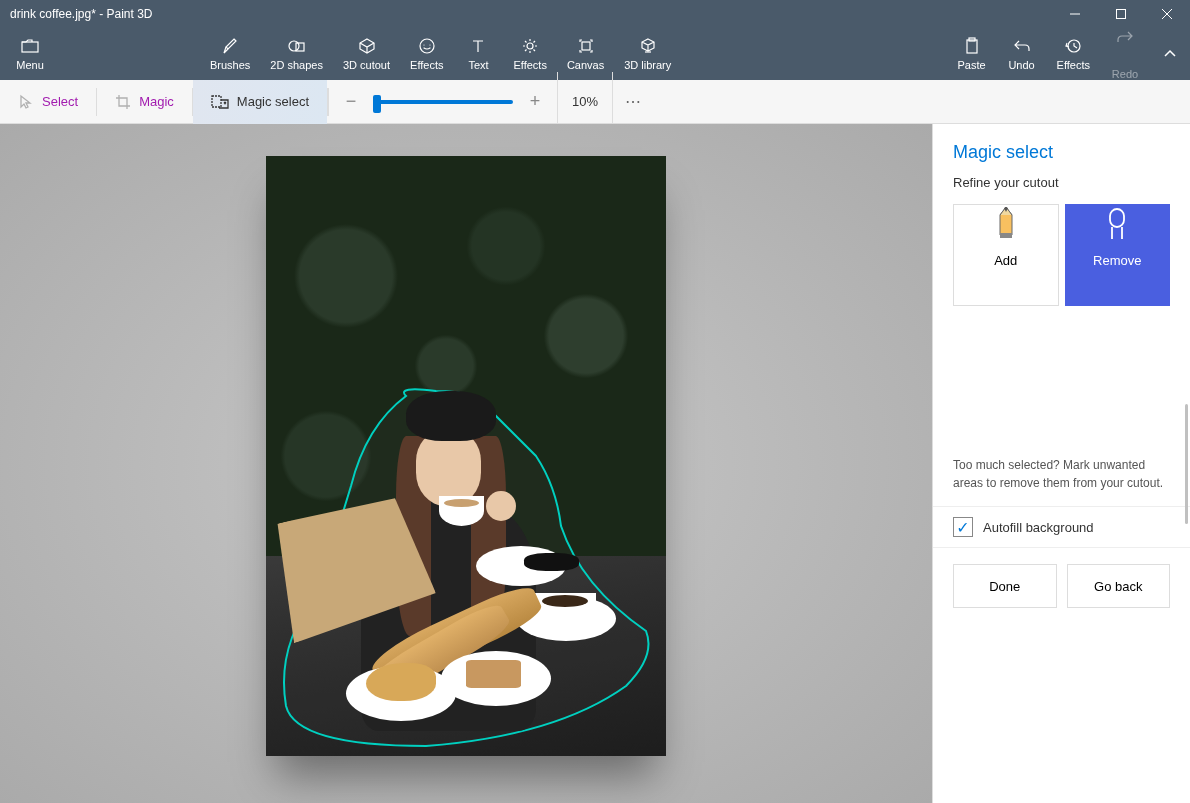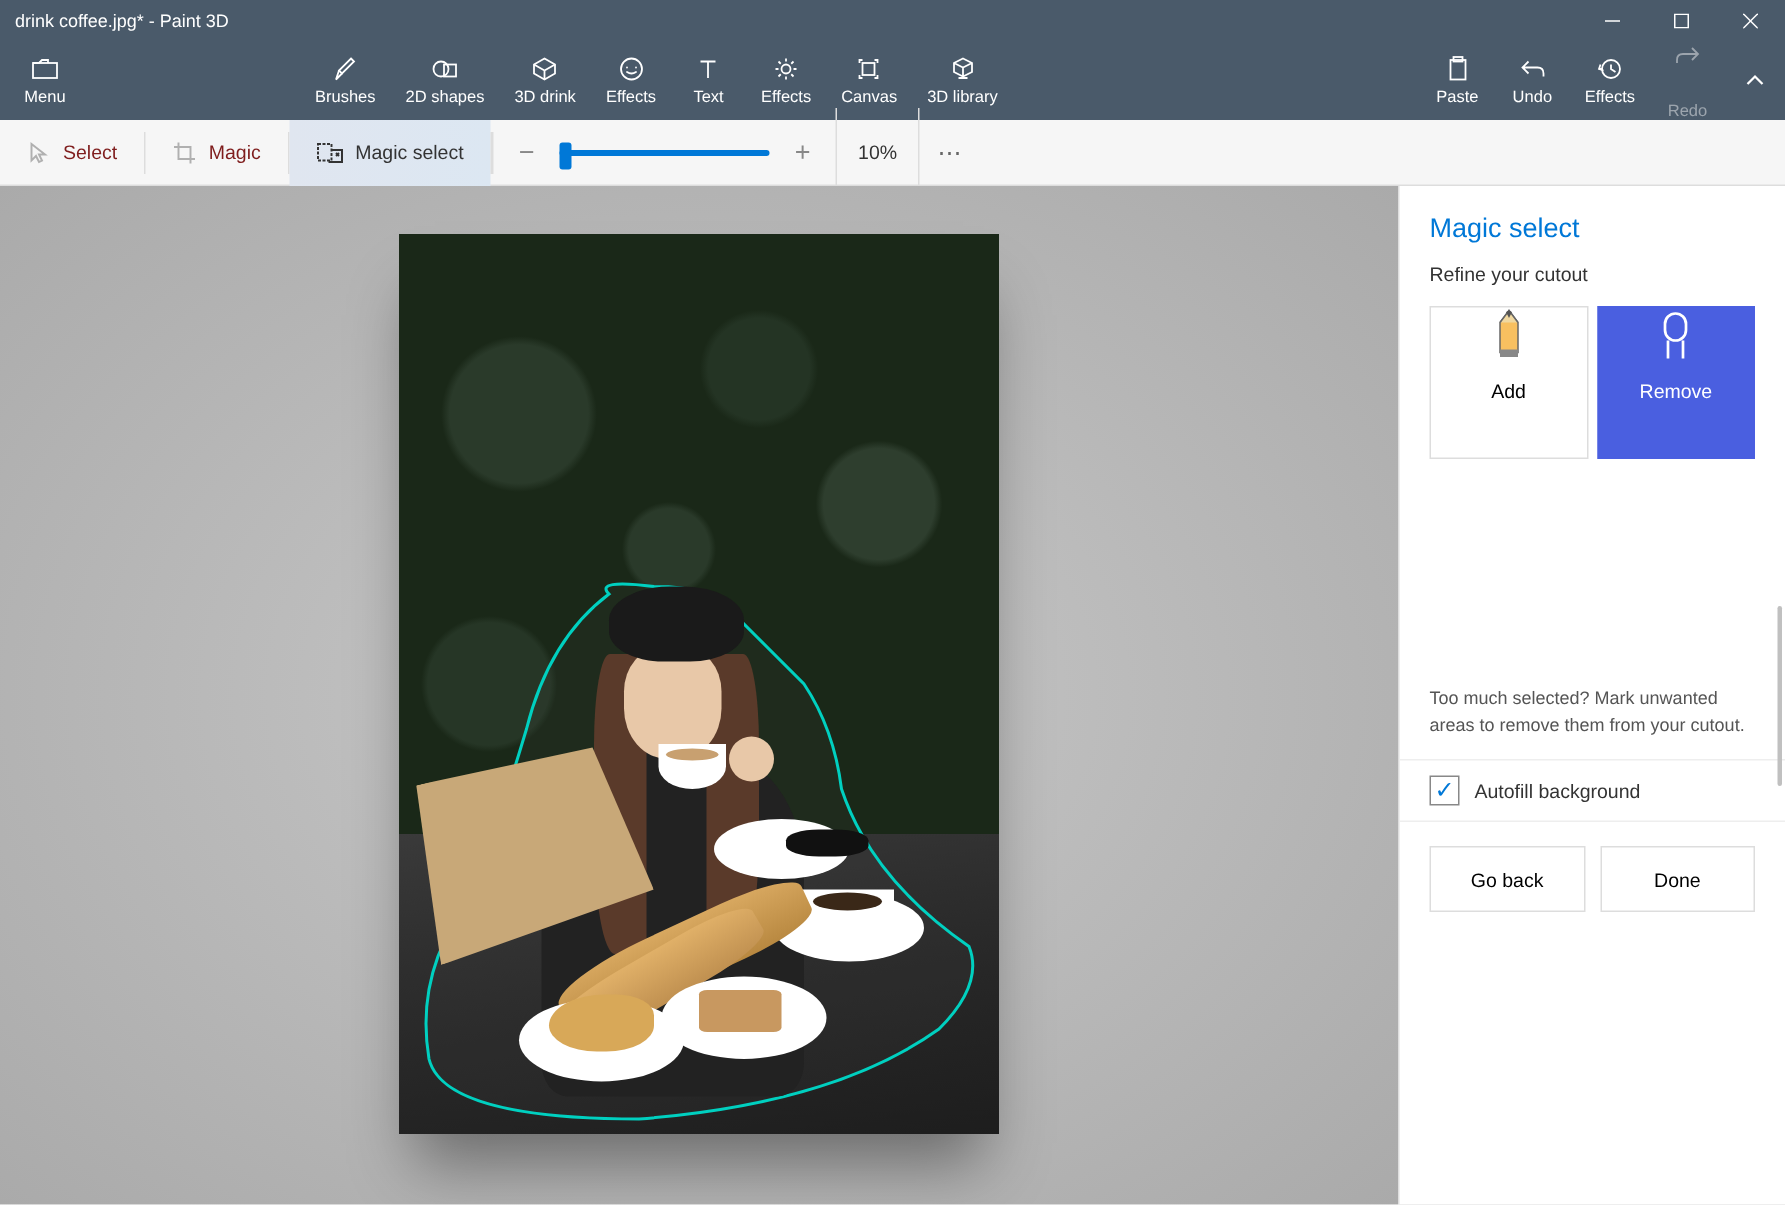--- a/index.html
+++ b/index.html
@@ -15,21 +15,21 @@
   .ribbon-btn { display: flex; flex-direction: column; align-items: center; justify-content: center; height: 52px; padding: 0 10px; cursor: pointer; font-size: 11px; gap: 4px; min-width: 50px; }
   .ribbon-btn.disabled { opacity: 0.45; justify-content: space-between; }
   .ribbon .menu-btn { width: 60px; }
   .ribbon-spacer-left { width: 140px; }
   .ribbon-spacer-right { flex: 1; }
   .ribbon-ico { height: 18px; display: flex; align-items: center; justify-content: center; }
   .expand-btn { width: 40px; display: flex; align-items: center; justify-content: center; }
   
   .toolbar { height: 44px; background: #f6f6f6; display: flex; align-items: center; border-bottom: 1px solid #ddd; }
   .tool-btn { height: 44px; display: flex; align-items: center; gap: 8px; padding: 0 18px; font-size: 13px; color: #333; }
-  .tool-btn.disabled { color: #7f1d1d; }
+  .tool-btn.disabled { color: #a21caf; }
   .tool-btn.active { background: linear-gradient(90deg, #e0e6f0, #dce7f2); color: #333; }
   .tool-sep { width: 1px; height: 28px; background: #ddd; }
   .tool-3dview { margin-left: 140px; padding: 0 22px; }
   .zoom-group { display: flex; align-items: center; gap: 10px; padding: 0 10px; }
   .zoom-sign { width: 24px; text-align: center; color: #888; font-size: 18px; font-weight: 300; }
   .zoom-slider { width: 140px; height: 4px; background: #0078d7; border-radius: 2px; position: relative; }
   .zoom-thumb { position: absolute; left: 0; top: -5px; width: 8px; height: 18px; background: #0078d7; border-radius: 2px; }
   .zoom-pct { width: 56px; text-align: center; color: #333; font-size: 13px; border-left: 1px solid #ddd; border-right: 1px solid #ddd; height: 60px; display:flex; align-items:center; justify-content:center;}
   .more-btn { width: 42px; text-align: center; color: #666; font-size: 16px; letter-spacing: 2px; height: 44px; display:flex; align-items:center; justify-content:center;}
   
@@ -142,21 +142,21 @@
       </span>
     <span>2D shapes</span>
   </div>
   <div class="ribbon-btn">
     <span class="ribbon-ico">
         <svg width="18" height="18" fill="none" stroke="#fff" stroke-width="1.2">
           <path d="M9 2 L16 6 L16 12 L9 16 L2 12 L2 6 Z"></path>
           <path d="M2 6 L9 10 L16 6 M9 10 L9 16"></path>
         </svg>
       </span>
-    <span>3D drink</span>
+    <span>3D cutout</span>
   </div>
   <div class="ribbon-btn">
     <span class="ribbon-ico">
         <svg width="18" height="18" fill="none" stroke="#fff" stroke-width="1.2">
           <circle cx="9" cy="9" r="7"></circle>
           <path d="M6 8 L6 8 M12 8 L12 8 M6 11 Q9 13 12 11" stroke-linecap="round"></path>
         </svg>
       </span>
     <span>Effects</span>
   </div>
@@ -326,21 +326,21 @@
         <span>Remove</span>
       </div>
     </div>
     <div class="sidebar-hint">Too much selected? Mark unwanted areas to remove them from your cutout.</div>
     <div class="check-row">
       <div class="checkbox">✓</div>
       <span>Autofill background</span>
     </div>
     <div class="action-row">
       <div class="action-btn">
-          <span>Go back</span>
+          <span>Done</span>
         </div>
       <div class="action-btn">
-          <span>Done</span>
+          <span>Go back</span>
         </div>
     </div>
     <div class="sidebar-scroll"></div>
   </div>
 </div>
 
 </body></html>

